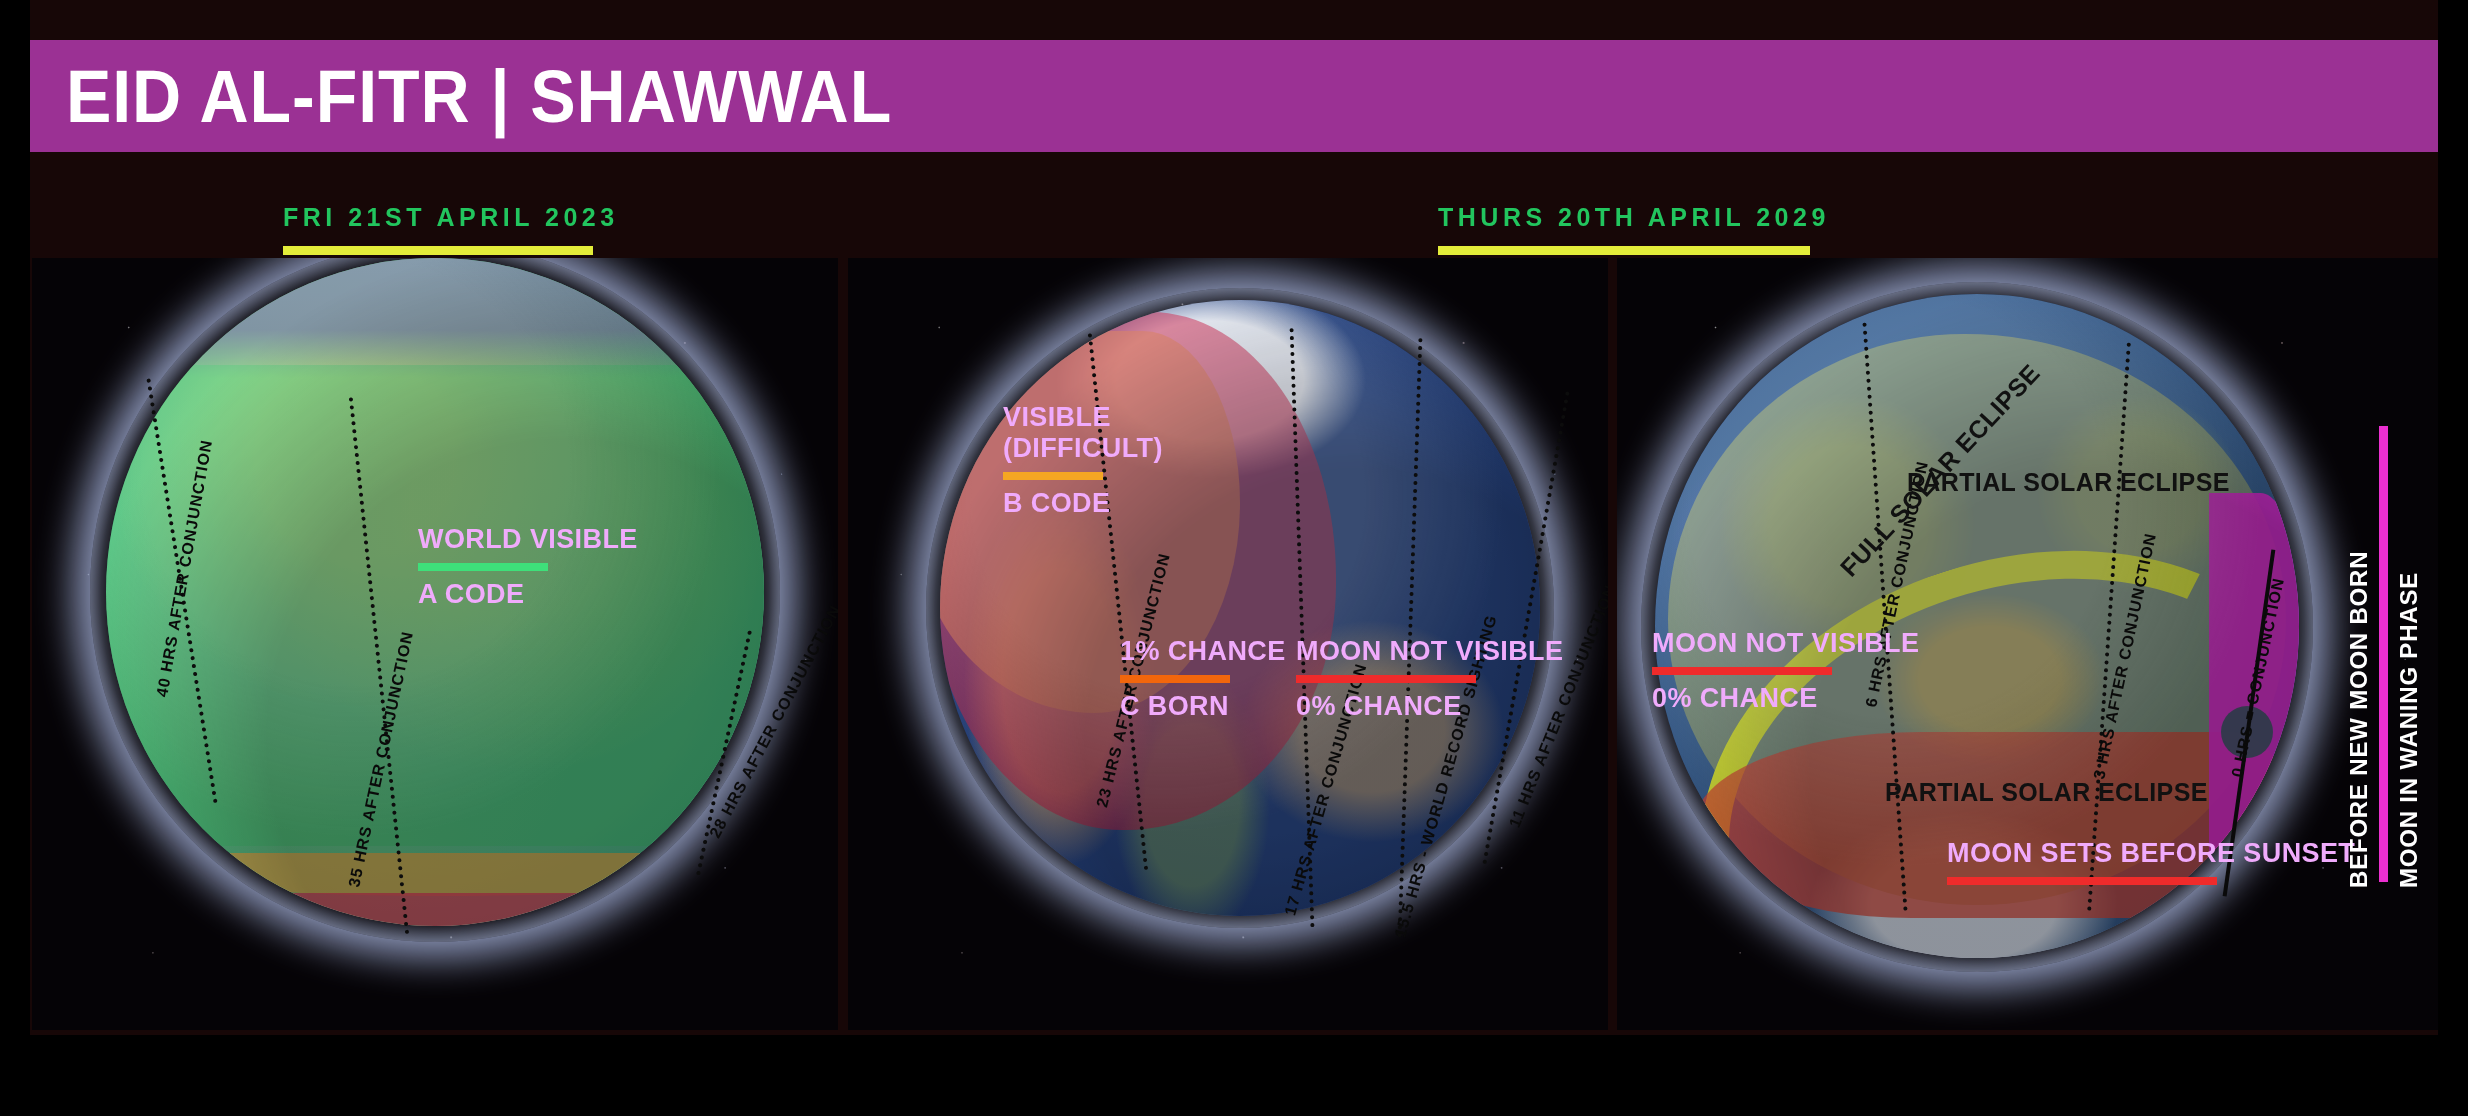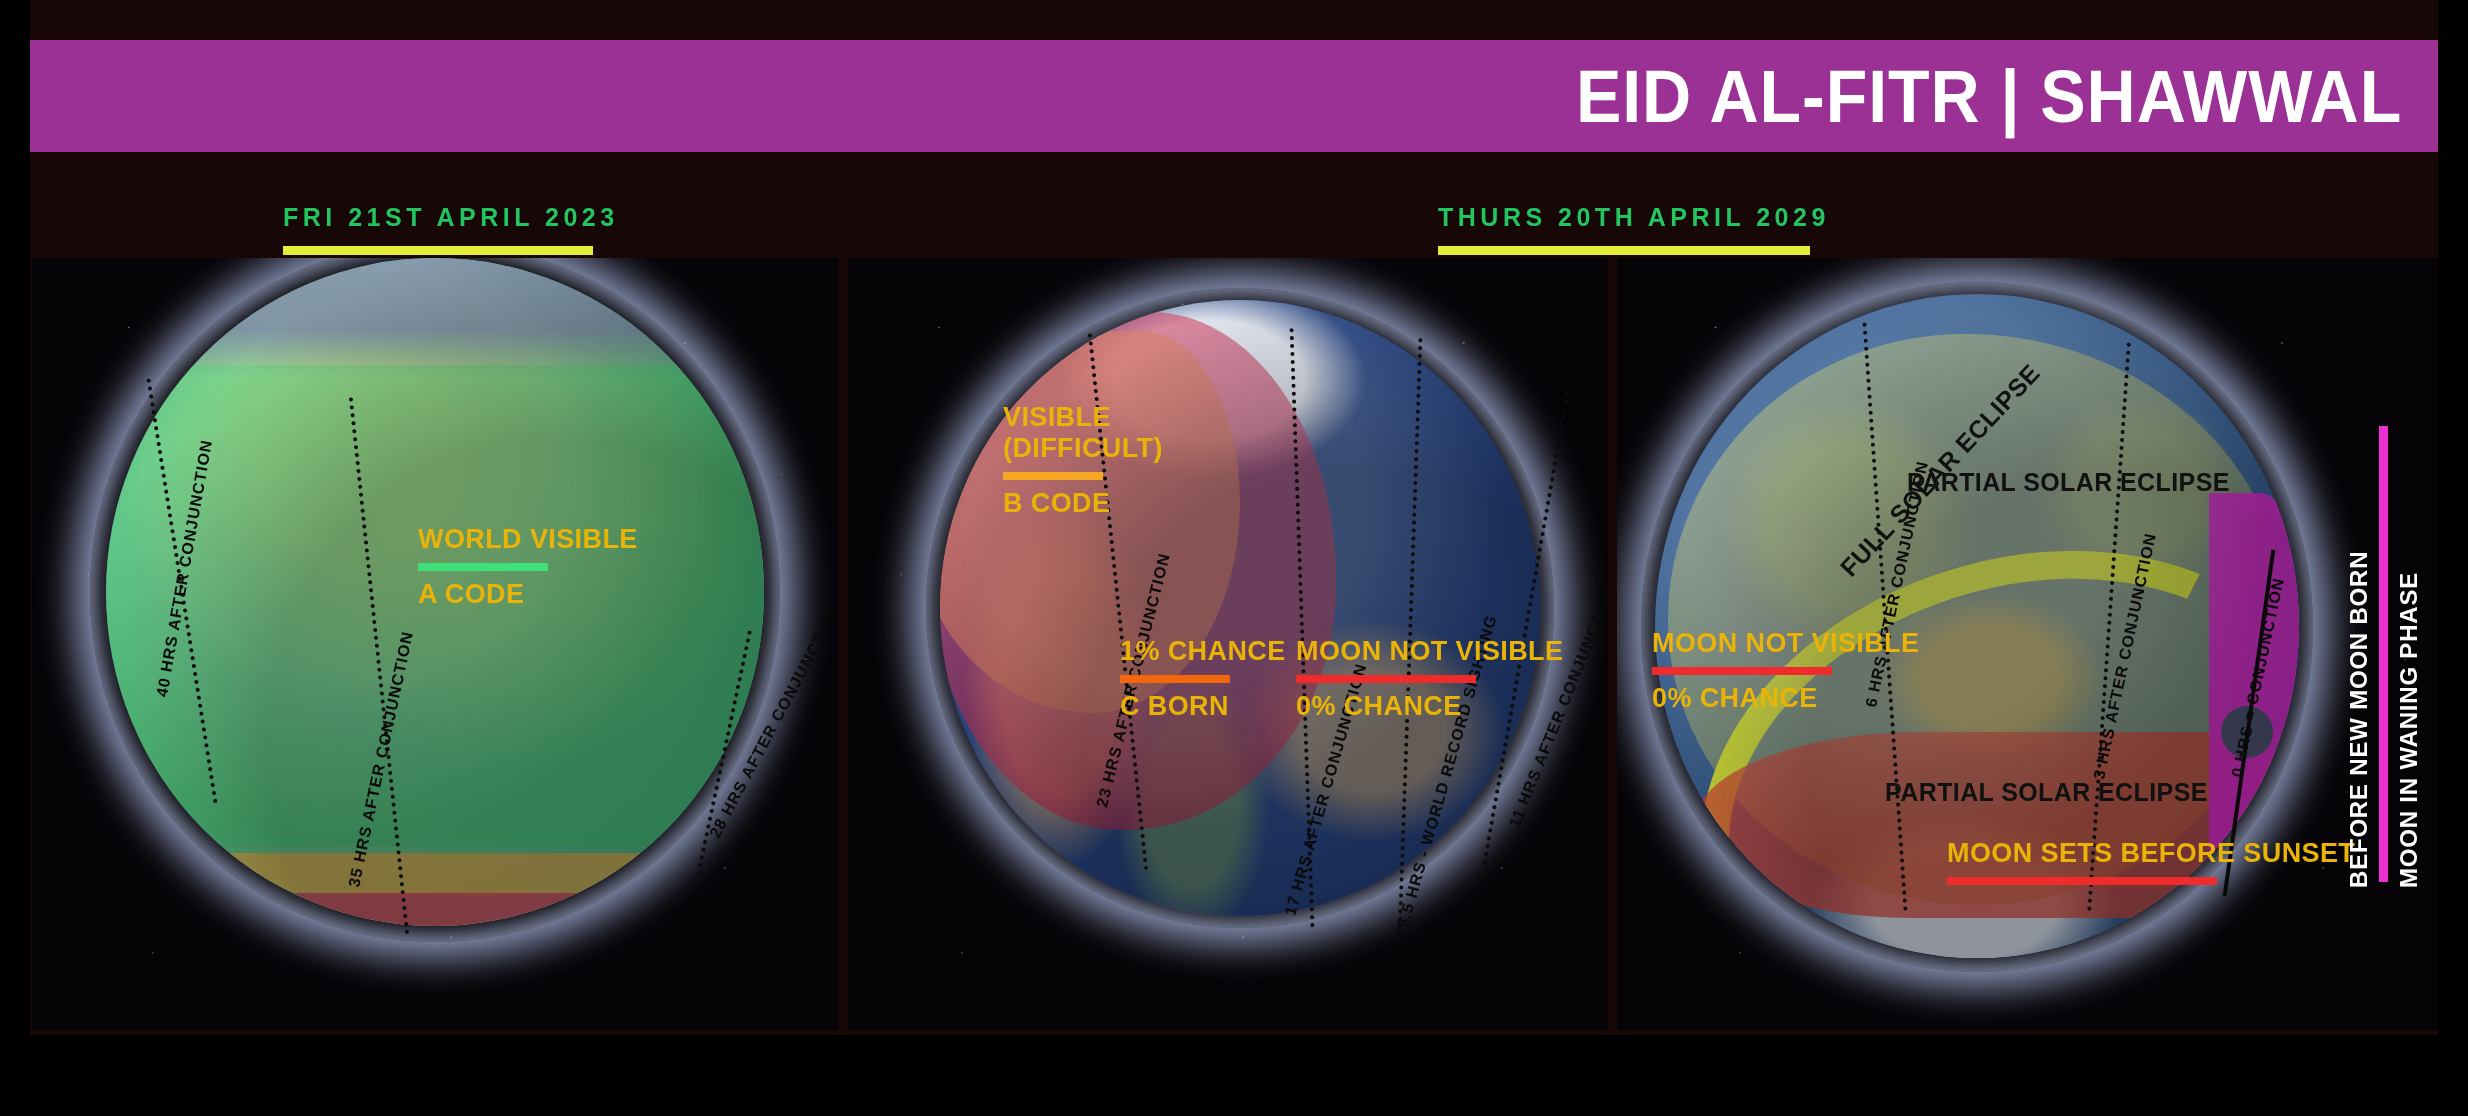--- a/index.html
+++ b/index.html
@@ -6,21 +6,21 @@
   body{width:2468px;height:1116px;overflow:hidden;font-family:"Liberation Sans",sans-serif;}
 
   .stage{position:relative;width:2468px;height:1116px;background:#000;}
 
   
   .backdrop{position:absolute;left:30px;top:0px;width:2408px;height:1035px;background:#170707;}
 
   
   .title-banner{
     position:absolute;left:30px;top:40px;width:2408px;height:112px;
-    background:#9B3194;display:flex;align-items:center;justify-content:flex-end;
+    background:#9B3194;display:flex;align-items:center;justify-content:flex-start;
   }
   .title-text{
     color:#ffffff;font-size:74px;font-weight:bold;letter-spacing:1px;
     font-family:"Liberation Sans",sans-serif;white-space:nowrap;
     transform:scaleX(0.92);
   }
 
   
   .date-head{position:absolute;}
   .date-head .dtext{
@@ -93,21 +93,21 @@
       radial-gradient(circle at 50% 48%, #3f6a9c 0 55%, #35598a 78%, #2a4872 100%);
   }
   .shade{position:absolute;inset:0;border-radius:50%;
     background:radial-gradient(circle at 38% 32%, rgba(255,255,255,.12) 0 35%, rgba(0,0,0,0) 60%),
                radial-gradient(circle at 70% 72%, rgba(0,0,0,.35) 0 45%, rgba(0,0,0,0) 75%);}
 
   
   .zone{position:absolute;}
   .dotline{position:absolute;border-left:4px dotted #0c0c0c;}
 
-  .lbl{position:absolute;color:#eab308;font-weight:bold;white-space:nowrap;}
+  .lbl{position:absolute;color:#f0abfc;font-weight:bold;white-space:nowrap;}
   .lbl .rule{height:8px;margin:8px 0;}
   .lbl .l1{font-size:27px;letter-spacing:.4px;}
   .lbl .l2{font-size:27px;letter-spacing:.4px;}
 
   .arclbl{position:absolute;color:#0a0a0a;font-size:16px;font-weight:bold;
           letter-spacing:1.1px;white-space:nowrap;transform-origin:left center;}
   .darklbl{position:absolute;color:#111;font-size:25px;font-weight:bold;
            letter-spacing:.4px;white-space:nowrap;}
 
   

